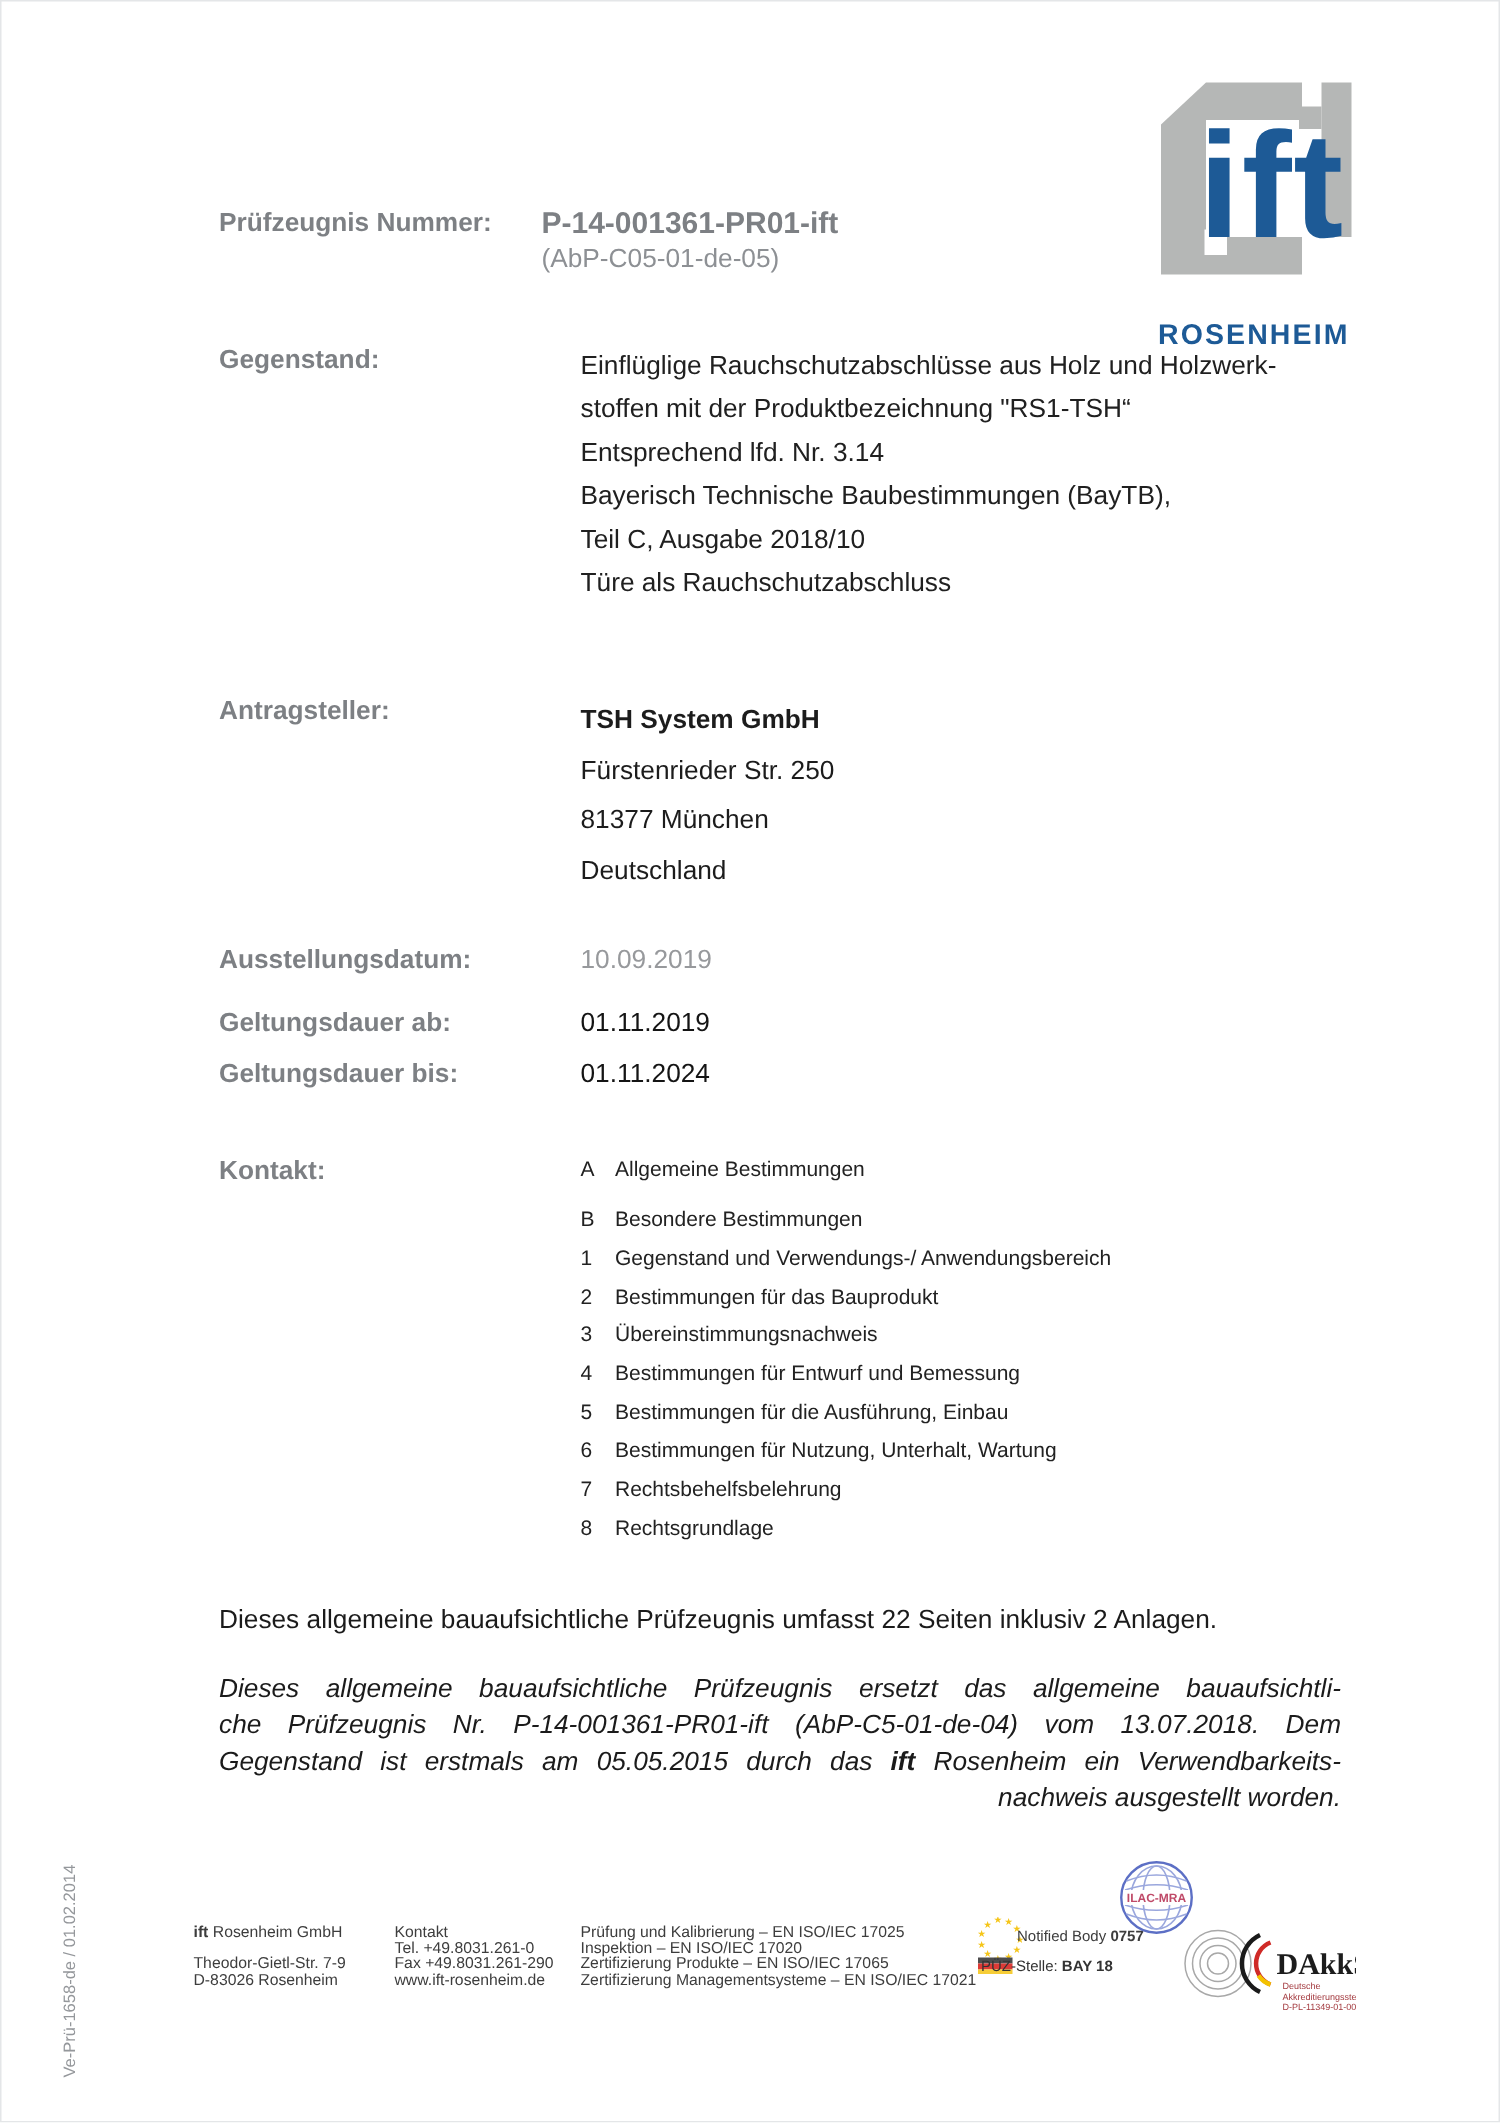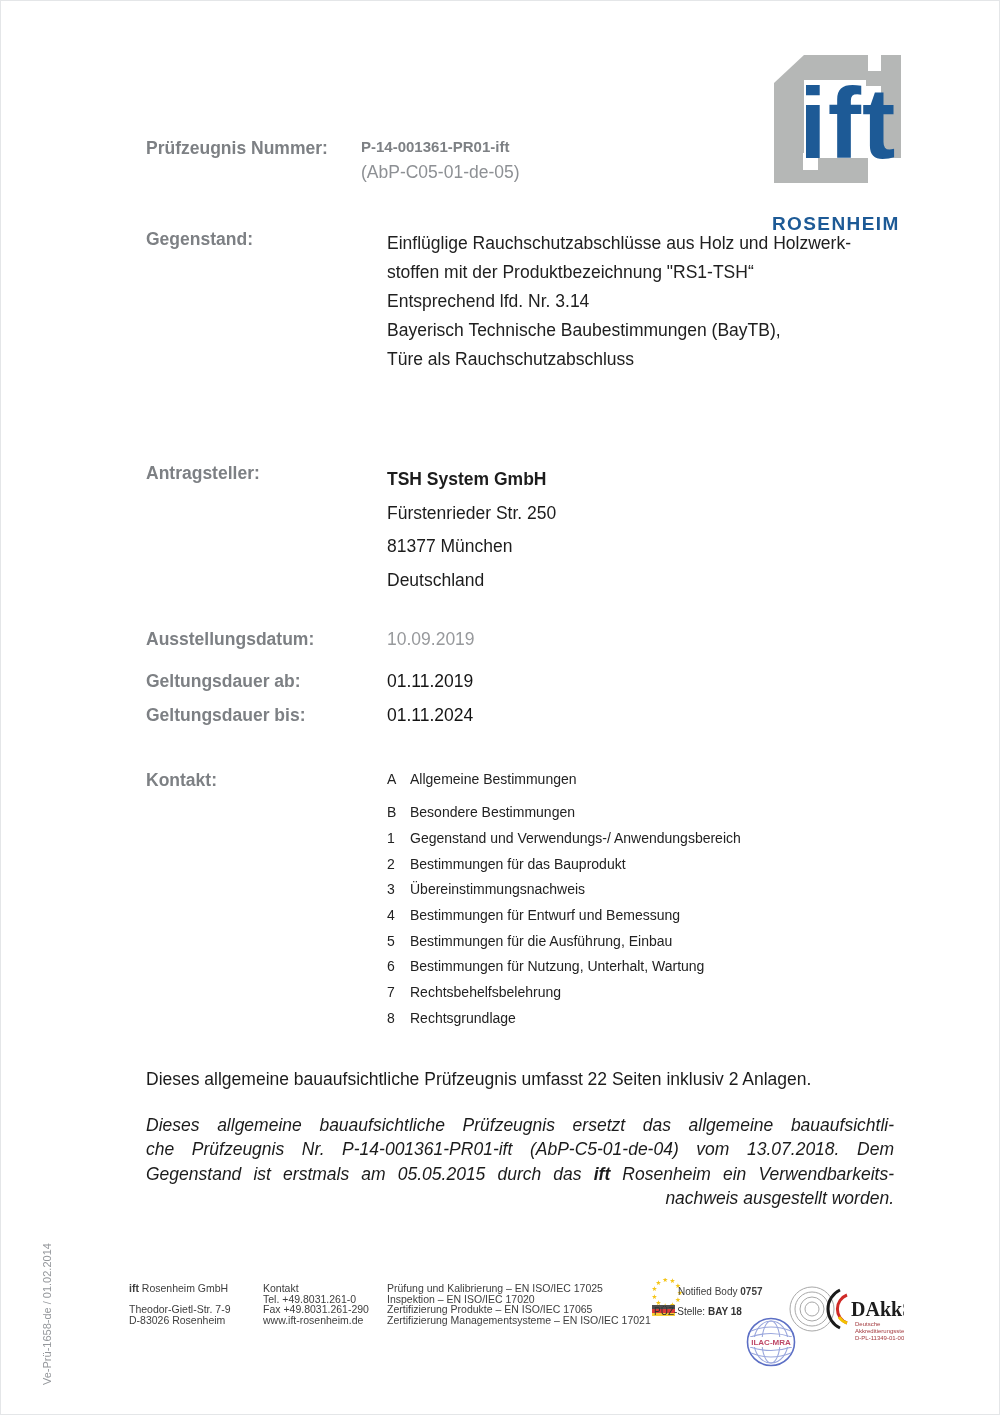--- a/index.html
+++ b/index.html
@@ -18,21 +18,21 @@
   
   .logo-mark { left:772px; top:52px; }
   .logo-rosenheim { left:771px; top:184px; width:132px; font-size:19px;
     font-weight:bold; color:#1d5a96; letter-spacing:1.4px; white-space:nowrap;margin-top:28px; }
 
   
   .lbl { font-size:17.5px; font-weight:bold; color:#7d8084; white-space:nowrap; }
   .val { font-size:17.5px; color:#202020; white-space:nowrap; }
 
   .pz-label  { left:145px; top:137px; }
-  .pz-value  { left:360px; top:137px; font-size:15px; font-weight:bold; color:#7d8084; }
+  .pz-value  { left:360px; top:137px; font-size:20px; font-weight:bold; color:#7d8084; }
   .pz-sub    { left:360px; top:161px; font-size:17.5px; color:#8d9094; }
 
   .gg-label  { left:145px; top:228px; }
   .gg-lines  { left:386px; top:228px; font-size:17.5px; color:#202020; line-height:29px; }
   .gg-lines div { white-space:nowrap; }
 
   .an-label  { left:145px; top:462px; }
   .an-lines  { left:386px; top:462px; font-size:17.5px; color:#1c1c1c; line-height:33.5px; }
   .an-lines div { white-space:nowrap; }
   .an-name   { font-weight:bold; }
@@ -70,21 +70,21 @@
   .fcol3 { left:386px; top:1282px; }
   .fbold { font-weight:bold; }
 
   .nb-stars { left:650px; top:1277px; }
   .nb-text  { left:677px; top:1285px; font-size:10px; color:#3d3d3d; white-space:nowrap; }
   .flag { left:651px; top:1304px; width:23px; height:11.4px; }
   .flag div { height:3.8px; }
   .flag .f1 { background:#4d4d4d; } .flag .f2 { background:#dd3a36; } .flag .f3 { background:#f6cd37; }
   .puz-text { left:653px; top:1305px; font-size:10px; color:#333; white-space:nowrap; }
 
-  .ilac-logo  { left:745px; top:1316px;text-align:center; }
+  .ilac-logo  { left:745px; top:1239px;text-align:center; }
   .dakks-logo { left:788px; top:1284px; }
 </style>
 </head>
 <body>
 
 <div class="page">
 
 
   <div class="abs logo-mark">
     <svg width="132" height="132" viewBox="0 0 132 132">
@@ -101,20 +101,21 @@
   <div class="abs lbl pz-label">Prüfzeugnis Nummer:</div>
   <div class="abs pz-value">P-14-001361-PR01-ift</div>
   <div class="abs pz-sub">(AbP-C05-01-de-05)</div>
 
   <div class="abs lbl gg-label">Gegenstand:</div>
   <div class="abs gg-lines">
     <div>Einflüglige Rauchschutzabschlüsse aus Holz und Holzwerk-</div>
     <div>stoffen mit der Produktbezeichnung "RS1-TSH“</div>
     <div>Entsprechend lfd. Nr. 3.14</div>
     <div>Bayerisch Technische Baubestimmungen (BayTB),</div>
+    <div>Teil C, Ausgabe 2018/10</div>
     <div>Türe als Rauchschutzabschluss</div>
   </div>
 
   <div class="abs lbl an-label">Antragsteller:</div>
   <div class="abs an-lines">
     <div class="an-name">TSH System GmbH</div>
     <div>Fürstenrieder Str. 250</div>
     <div>81377 München</div>
     <div>Deutschland</div>
   </div>

